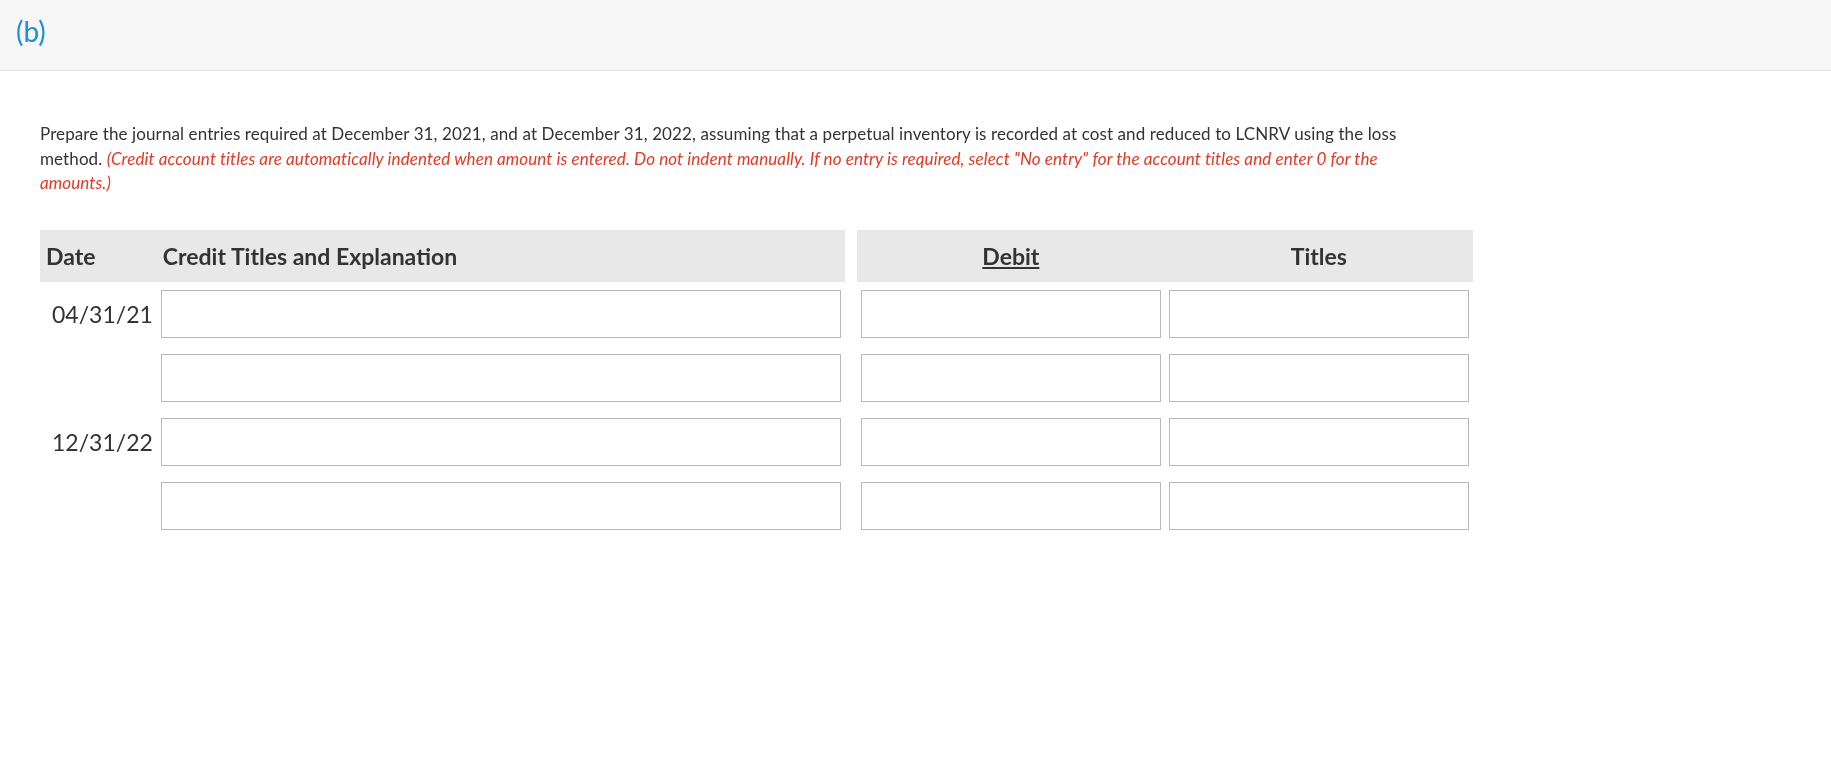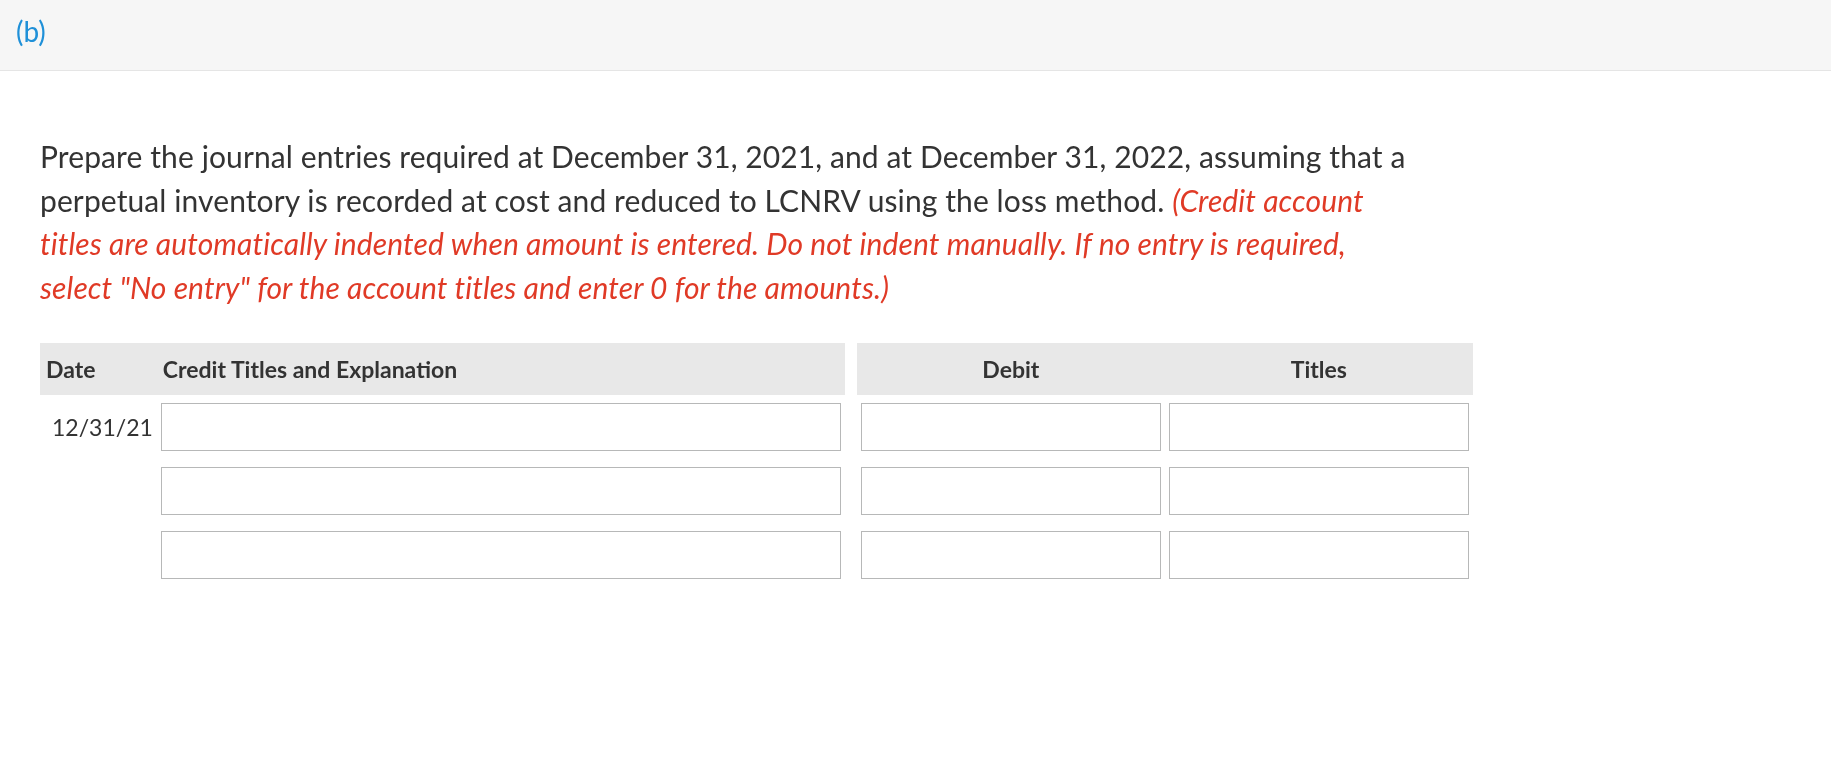--- a/index.html
+++ b/index.html
@@ -17,21 +17,21 @@
   }
   .part-label {
     color: #1f90d8;
     font-size: 28px;
   }
   .content {
     padding: 34px 44px 20px 40px;
     width: 1368px;
   }
   .instructions {
-    font-size: 30px;
+    font-size: 17px;
     line-height: 1.45;
     letter-spacing: 0.1px;
   }
   .red-italic {
     color: #e03a26;
     font-style: italic;
   }
   .je-table {
     margin-top: 34px;
     border-collapse: separate;
@@ -41,21 +41,21 @@
   .je-table thead th {
     background: #e8e8e8;
     font-weight: 700;
     font-size: 23px;
     padding: 12px 6px;
     text-align: left;
   }
   .col-date   { width: 150px; text-align: left; margin-top: 20px; }
   .col-acct   { width: 720px; }
   .col-gap    { width: 40px; background: #fff !important; }
-  .col-debit  { width: 325px; text-align: center !important; }
+  .col-debit  { width: 325px; text-align: center !important; text-decoration: underline; }
   .col-credit { width: 345px; text-align: center !important; }
   .je-table tbody td {
     padding: 8px 4px;
     vertical-align: middle;
     font-size: 23px;
   }
   .je-table tbody td.date-cell {
     padding-left: 12px;
   }
   input[type="text"] {
@@ -90,34 +90,47 @@
       <tr>
         <th class="col-date">Date</th>
         <th class="col-acct">Credit Titles and Explanation</th>
         <th class="col-gap"></th>
         <th class="col-debit">Debit</th>
         <th class="col-credit">Titles</th>
       </tr>
     </thead>
     <tbody>
       <tr>
-        <td class="date-cell">12/31/21</td>
+        <td class="date-cell">04/31/21</td>
         <td>
           <input type="text" class="acct-input" value="" style="">
         </td>
         <td></td>
         <td>
           <input type="text" class="debit-input" value="" style="">
         </td>
         <td class="credit-cell">
           <input type="text" class="credit-input" value="" style="">
         </td>
       </tr>
       <tr>
         <td class="date-cell"></td>
+        <td>
+          <input type="text" class="acct-input" value="" style="">
+        </td>
+        <td></td>
+        <td>
+          <input type="text" class="debit-input" value="" style="">
+        </td>
+        <td class="credit-cell">
+          <input type="text" class="credit-input" value="" style="">
+        </td>
+      </tr>
+      <tr>
+        <td class="date-cell">12/31/22</td>
         <td>
           <input type="text" class="acct-input" value="" style="">
         </td>
         <td></td>
         <td>
           <input type="text" class="debit-input" value="" style="">
         </td>
         <td class="credit-cell">
           <input type="text" class="credit-input" value="" style="">
         </td>

